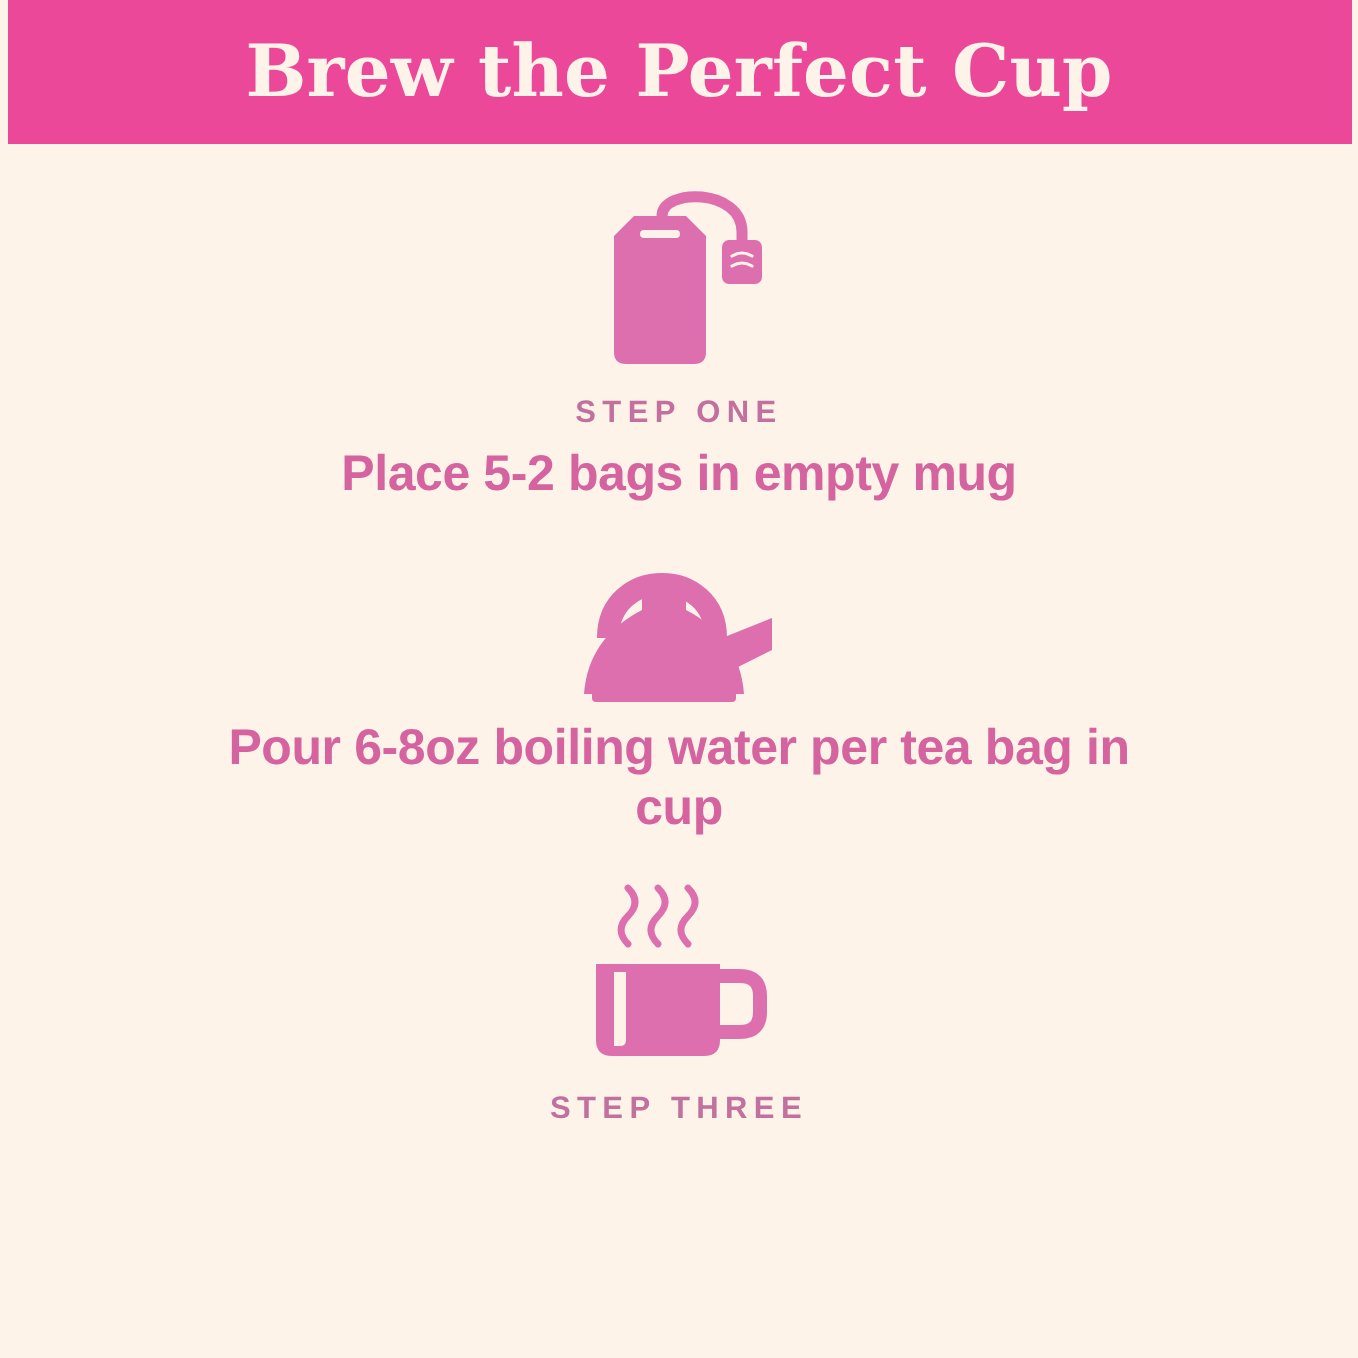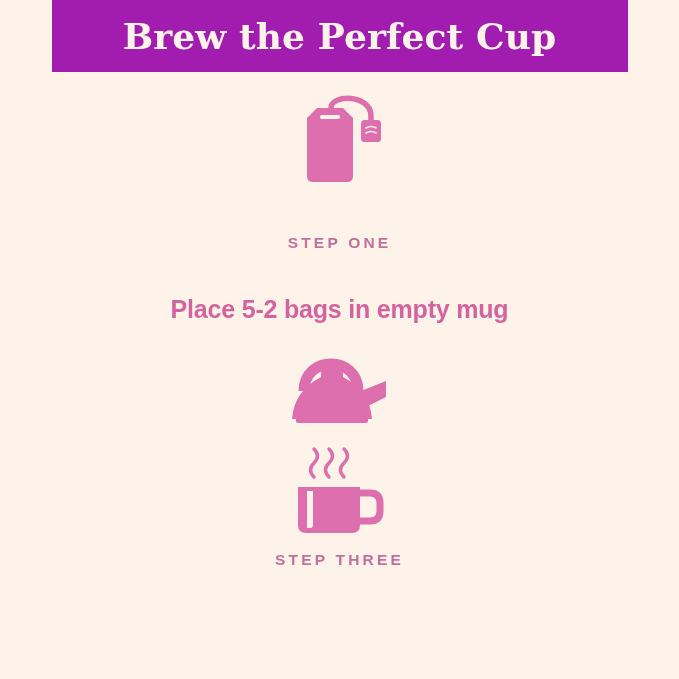--- a/index.html
+++ b/index.html
@@ -19,23 +19,23 @@
     height: 679px;
     background: #fdf3e8;
     display: flex;
     flex-direction: column;
     align-items: center;
     position: relative;
   }
 
   
   .banner {
-    width: 576px;
+    width: 672px;
     height: 72px;
-    background: #a21caf;
+    background: #ec4899;
     display: flex;
     align-items: center;
     justify-content: center;
     flex: 0 0 auto;
   }
   .banner-title {
     color: #fdf3e8;
     font-family: "DejaVu Serif", "Liberation Serif", serif;
     font-size: 36px;
     font-weight: 700;
@@ -52,21 +52,21 @@
     flex-direction: column;
     align-items: center;
   }
 
   .step {
     width: 679px;
     display: flex;
     flex-direction: column;
     align-items: center;
   }
-  .step-1 { padding-top: 20px; gap: 36px; }
+  .step-1 { padding-top: 20px; }
   .step-2 { padding-top: 22px; }
   .step-3 { padding-top: 20px; justify-content: center; }
 
   .step-icon {
     display: block;
     line-height: 0;
   }
 
   .step-label {
     color: #c2709e;
@@ -126,20 +126,21 @@
 
           <path d="M74 46 L104 34 L104 50 L80 62 Z" fill="#dd6fae"></path>
 
           <path d="M49 24 Q49 20 55 20 Q61 20 61 25 L61 30 Q88 44 90 72 L10 72 Q12 44 39 30 L39 25 Q39 20 45 20 Z" fill="#dd6fae"></path>
 
           <ellipse cx="49" cy="22" rx="8" ry="6.5" fill="#dd6fae"></ellipse>
 
           <rect x="14" y="66" width="72" height="10" rx="2" fill="#dd6fae"></rect>
         </svg>
       </div>
+      <div class="step-desc">Pour 6-8oz boiling water per tea bag in cup</div>
     </div>
 
     <div class="step step-3">
       <div class="step-icon">
         <svg width="104" height="92" viewBox="0 0 104 92" xmlns="http://www.w3.org/2000/svg">
 
           <g fill="none" stroke="#dd6fae" stroke-width="3.4" stroke-linecap="round">
             <path d="M26 4 q7 7 0 14 q-7 7 0 14"></path>
             <path d="M41 4 q7 7 0 14 q-7 7 0 14"></path>
             <path d="M56 4 q7 7 0 14 q-7 7 0 14"></path>

